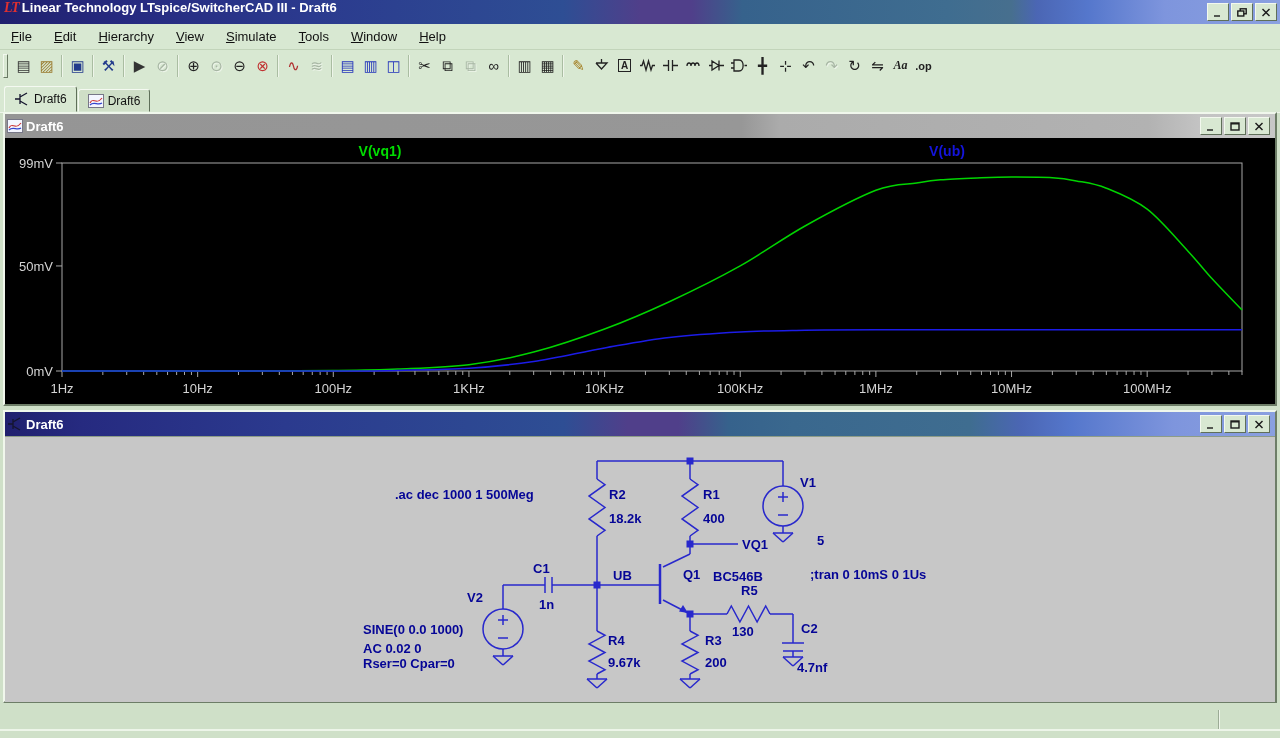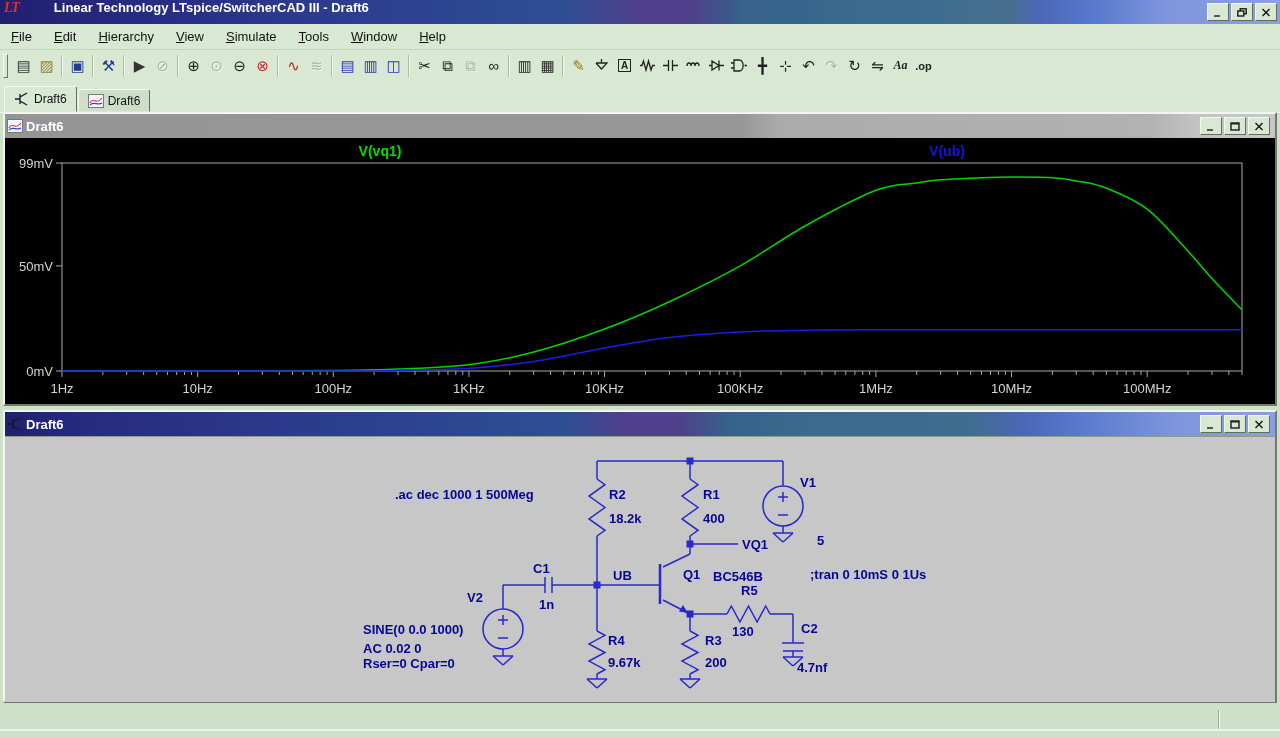--- a/index.html
+++ b/index.html
@@ -3,21 +3,21 @@
 <meta charset="utf-8">
 <style>
   html,body{margin:0;padding:0;background:#666;}
   .screen{position:relative;width:1280px;height:738px;background:#cfe0c8;overflow:hidden;
           font-family:"Liberation Sans",sans-serif;-webkit-font-smoothing:none;}
   
   .titlebar{position:absolute;left:0;top:0;width:1280px;height:24px;display:flex;
     background:linear-gradient(90deg,#20206e 0%,#262a80 10%,#2b3a8e 24%,#2e4e94 44%,#503f8a 50%,#503f8a 54%,#36628c 58%,#3f6d90 74%,#476f8e 79%,#4b66b4 81%,#5577cc 85%,#7e95dd 91%,#8aa0e0 100%);}
   .lt-logo{font:italic bold 14px "Liberation Serif",serif;color:#e03030;background:transparent;
     padding:0 3px 0 4px;letter-spacing:-1px;}
-  .title-text{color:#fff;font:bold 13px "Liberation Sans",sans-serif;flex:1;white-space:nowrap;margin-left:32px;}
+  .title-text{color:#fff;font:bold 13px "Liberation Sans",sans-serif;flex:1;white-space:nowrap;}
   .tbtns{display:flex;align-items:center;margin-right:3px;}
   .wbtn{width:20px;height:16px;display:inline-flex;align-items:center;justify-content:center;
     background:#d8e8d2;border:1px solid;border-color:#f2f8ee #5f6f59 #5f6f59 #f2f8ee;margin-left:2px;}
   
   .menubar{position:absolute;left:0;top:24px;width:1280px;height:25px;background:#d8e8d2;
     display:flex;align-items:center;font-size:13px;color:#111;border-bottom:1px solid #c2d4ba;}
   .menu-item{padding:12px 11px;height:25px;line-height:25px;}
   .menu-item u{text-decoration:underline;}
   
   .toolbar{position:absolute;left:0;top:50px;width:1280px;height:31px;background:#d8e8d2;

